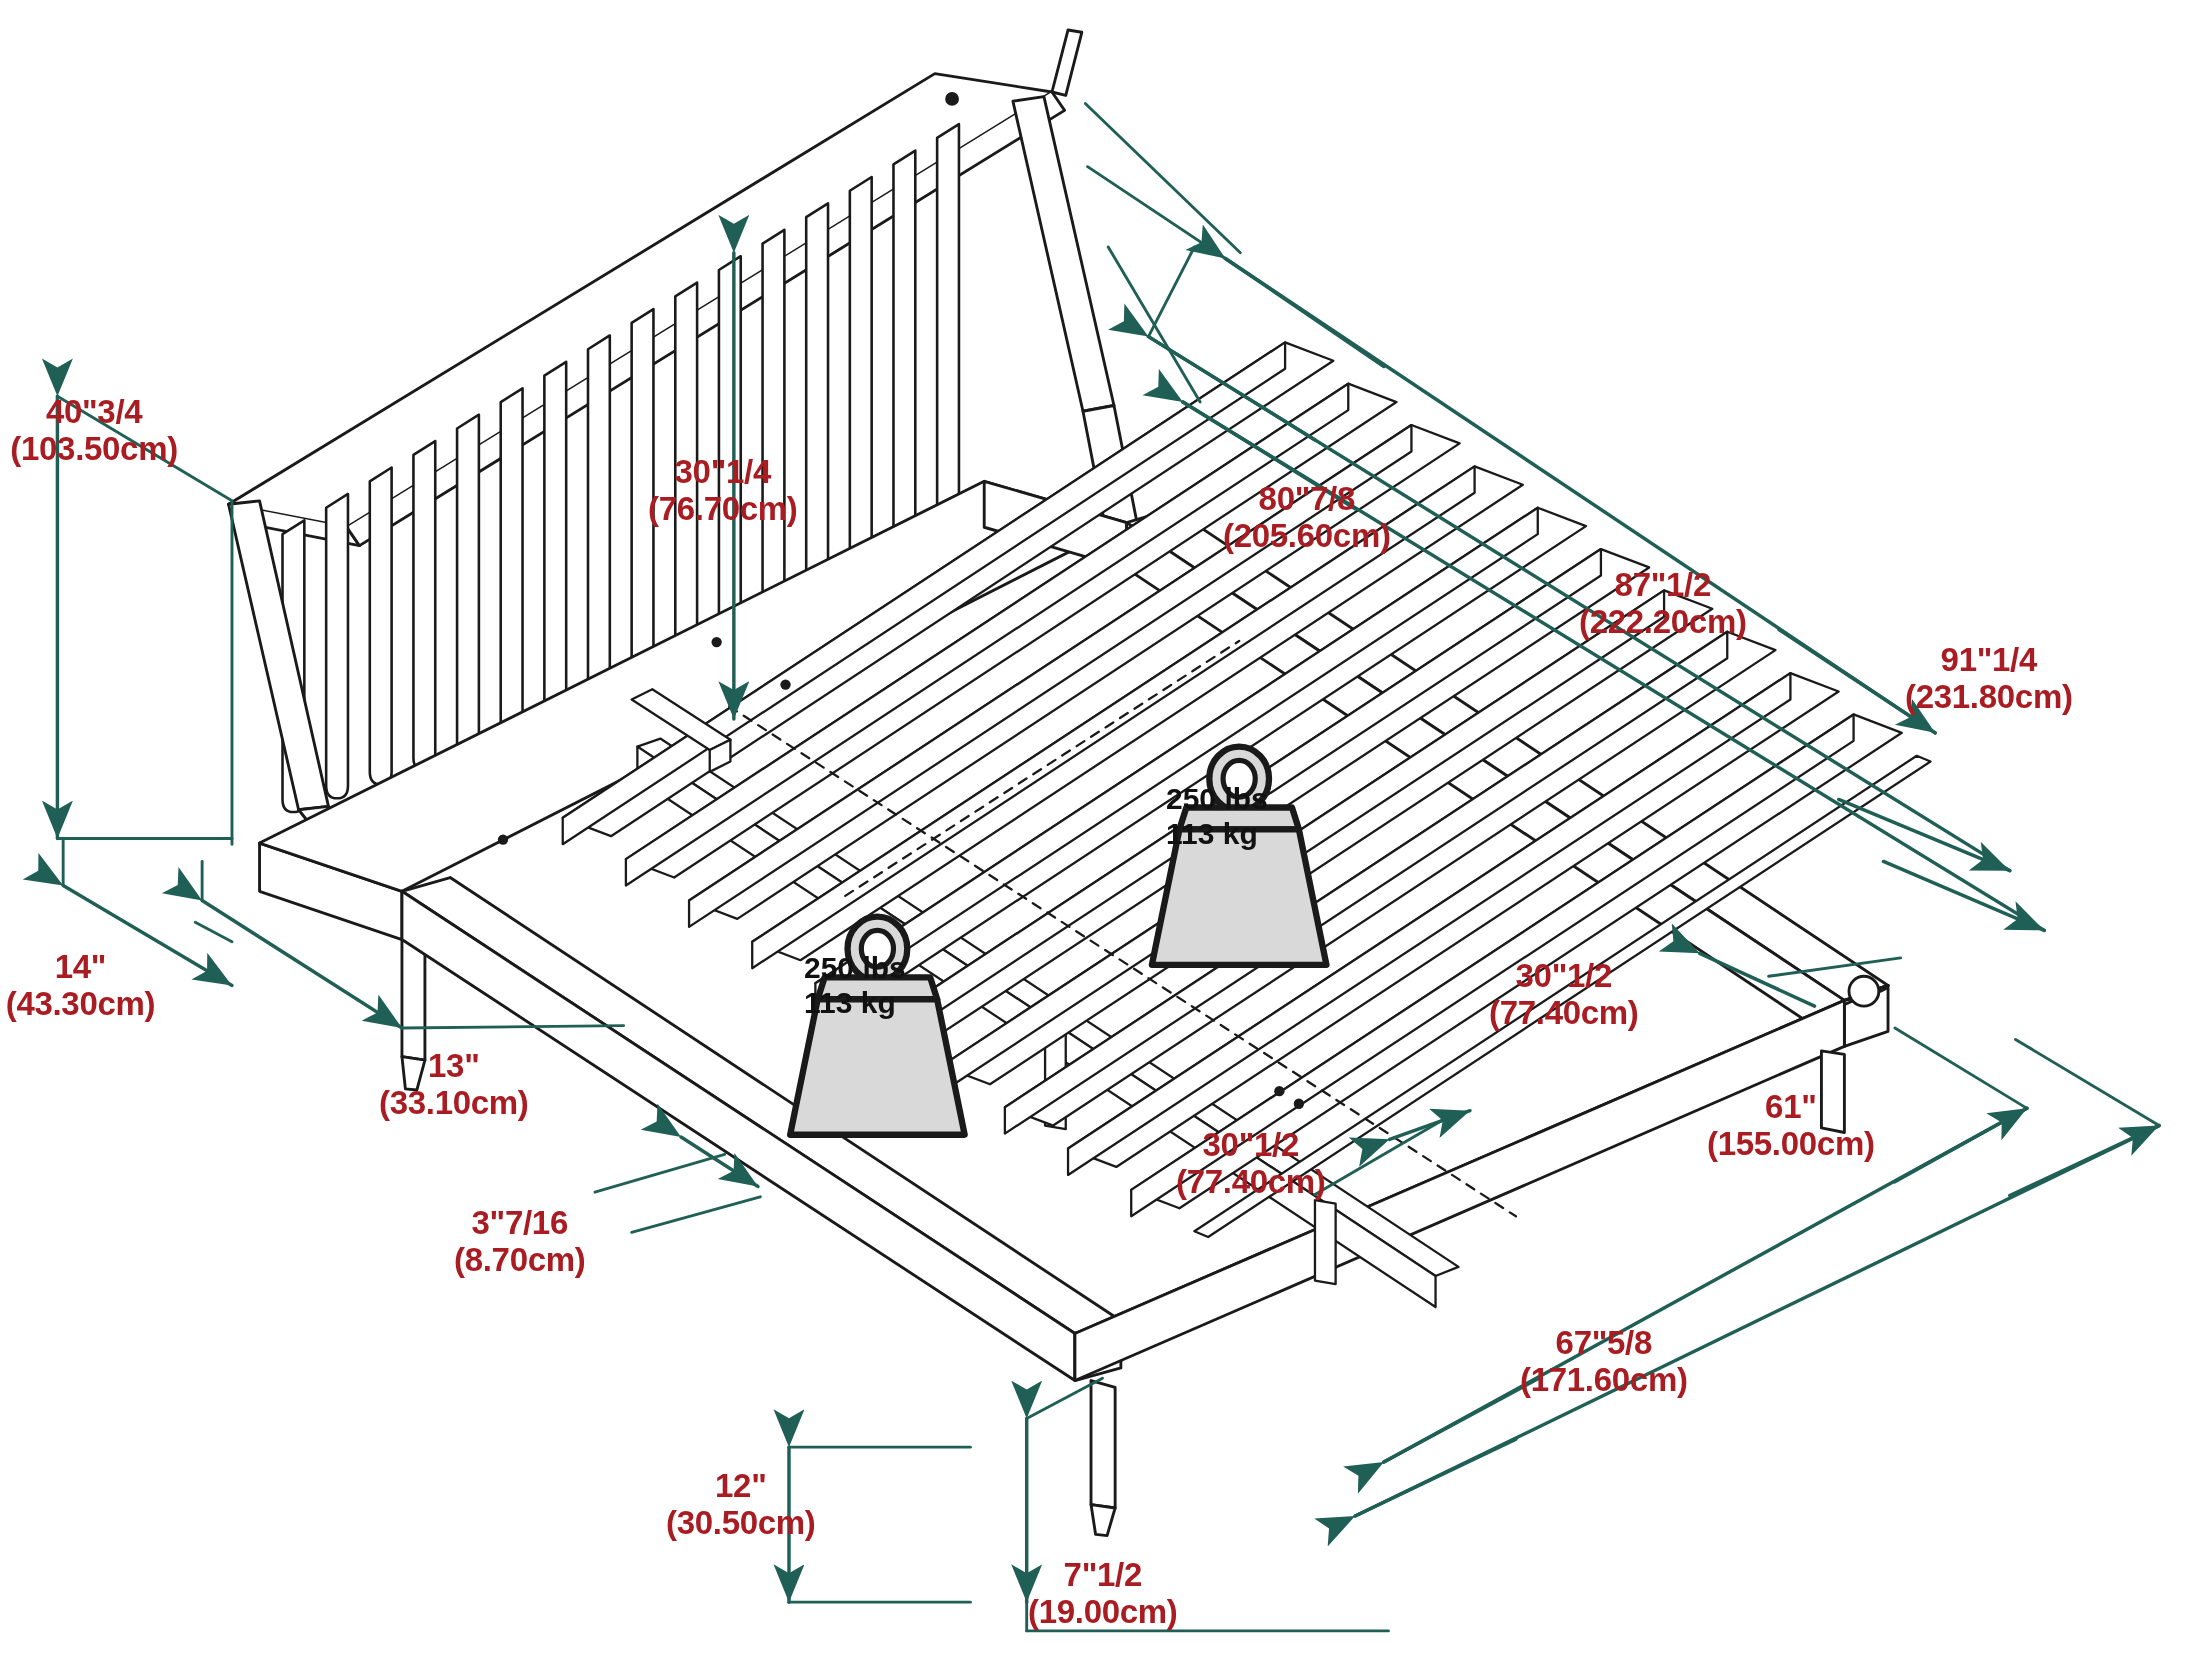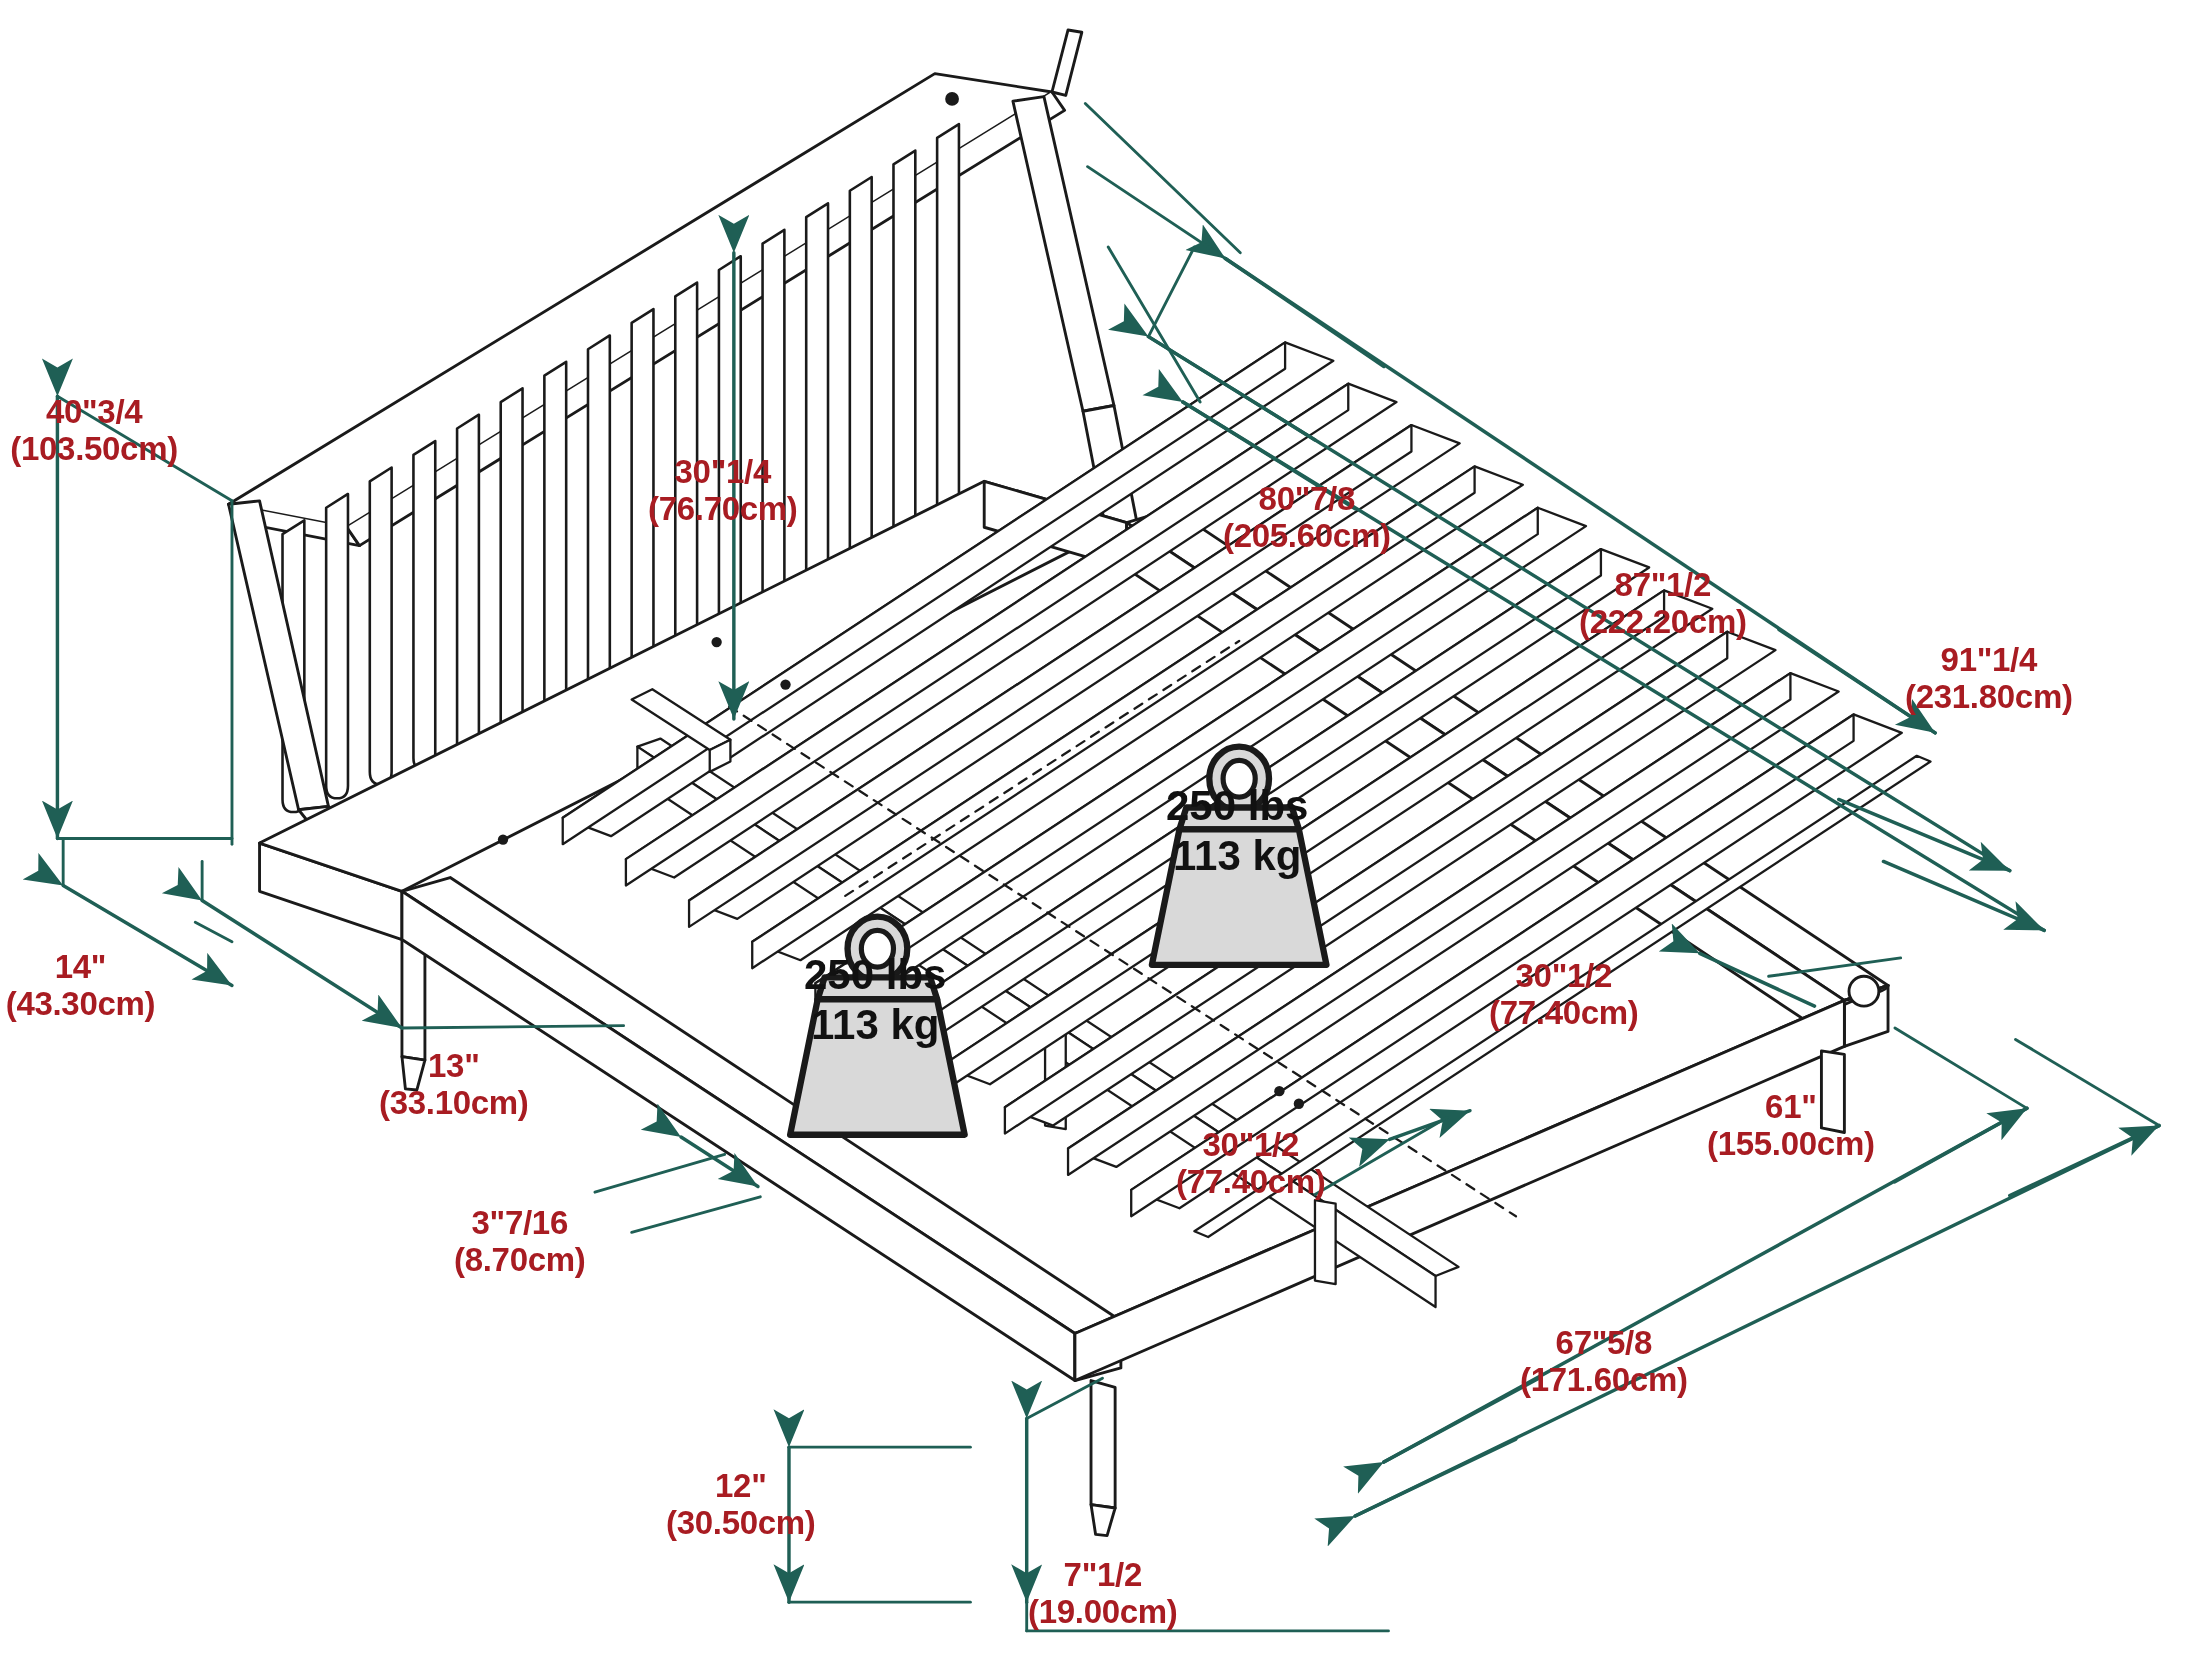--- a/index.html
+++ b/index.html
@@ -10,21 +10,21 @@
   svg#diagram{position:absolute;left:0;top:0;width:2205px;height:1658px;display:block;}
 
   .dimlabel{position:absolute;color:#A81C22;font-weight:bold;
             font-family:"Liberation Sans","DejaVu Sans",sans-serif;
             font-size:33px;line-height:1.12;text-align:center;white-space:nowrap;
             letter-spacing:-0.3px;}
   .dimlabel .l2{display:block;}
 
   .wlabel{position:absolute;color:#111111;font-weight:bold;
           font-family:"Liberation Sans","DejaVu Sans",sans-serif;
-          font-size:42px;line-height:1.18;text-align:center;white-space:nowrap;}
+          font-size:30px;line-height:1.18;white-space:nowrap;}
 </style>
 </head>
 <body>
 
 <div id="stage">
 
   <svg id="diagram" viewBox="0 0 3840 2887">
     <defs>
       <marker id="ah" markerWidth="11" markerHeight="11" refX="9.6" refY="4" orient="auto" markerUnits="strokeWidth">
         <path d="M0,0 L10,4 L0,8 L2.4,4 Z" fill="#1F5F55"></path>

